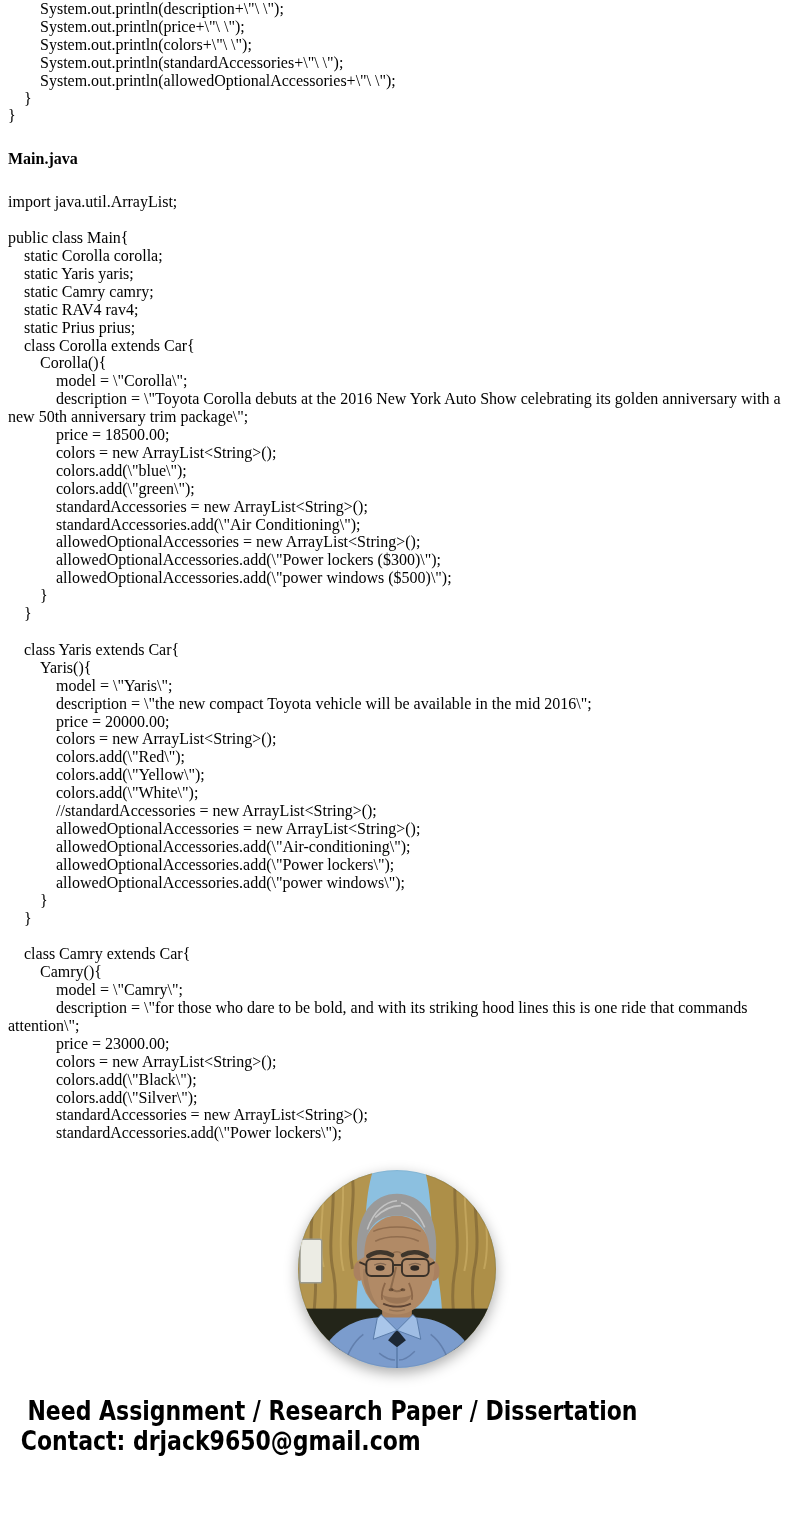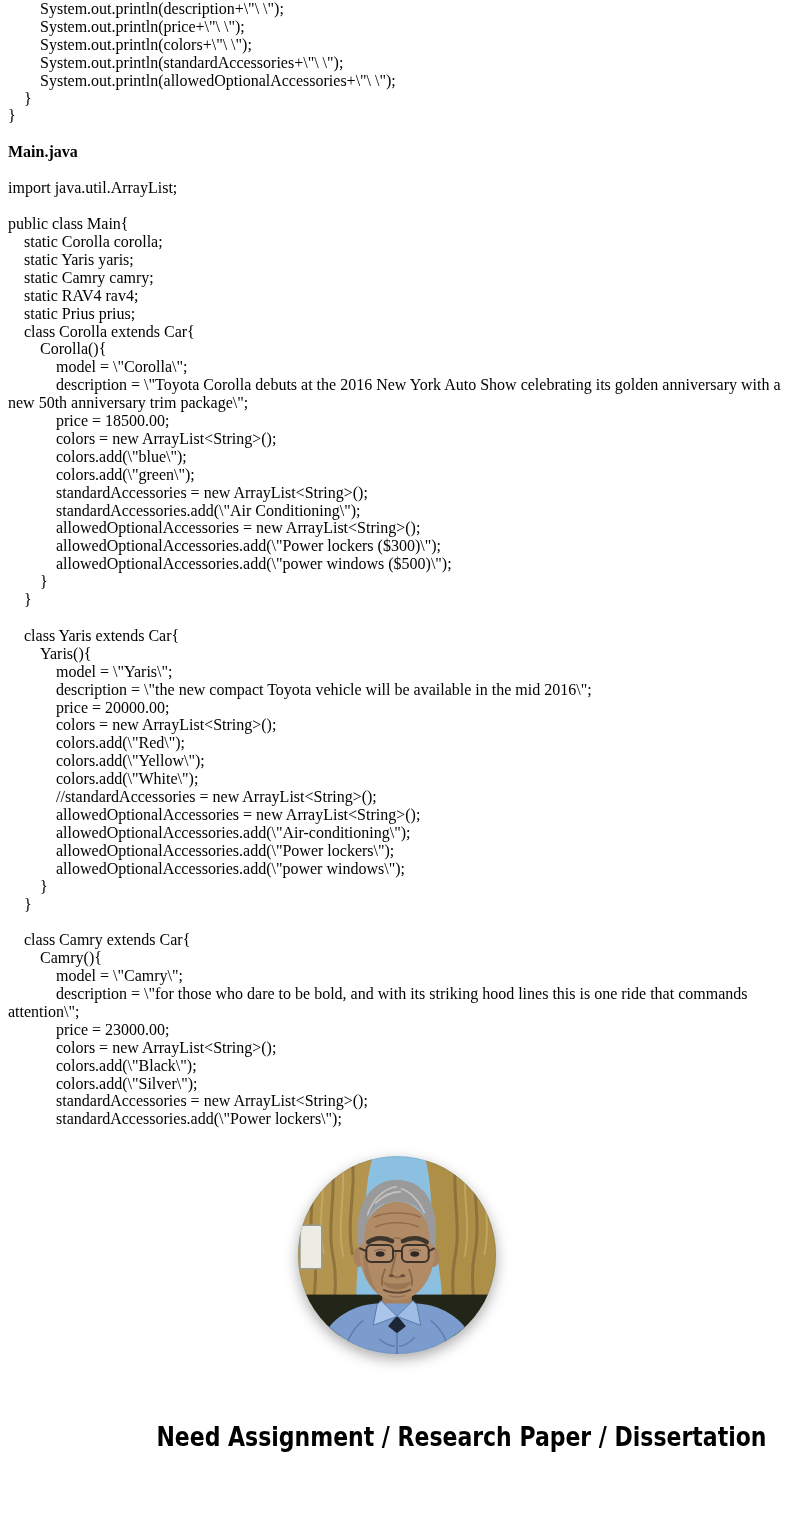--- a/index.html
+++ b/index.html
@@ -18,37 +18,37 @@
   pre.code {
     margin: 0;
     font-family: "Liberation Serif", serif;
     font-size: 16px;
     line-height: 17.9px;
     white-space: pre-wrap;
     word-wrap: break-word;
     color: #000000;
   }
   .file-heading {
-    margin: 18px 0;
+    margin: 25px 0;
     font-size: 16px;
     line-height: 17.9px;
     font-weight: bold;
   }
   .avatar-wrap {
     margin-top: 28px;
     width: 100%;
     display: flex;
     justify-content: center;
   }
   .avatar-wrap svg {
     filter: drop-shadow(0 5px 7px rgba(0,0,0,0.33));
   }
   .banner {
-    margin-top: 68px;
-    text-align: right;
+    margin-top: 28px;
+    text-align: left;
     font-family: "DejaVu Sans", sans-serif;
     font-weight: bold;
     font-stretch: condensed;
     font-size: 26px;
     line-height: 30px;
     color: #000000;
   }
   .banner-line { height: 30px; }
   .cond {
     display: inline-block;
@@ -230,15 +230,16 @@
             </g>
           </g>
         </g>
       </g>
       <circle cx="100" cy="100" r="99.4" fill="none" stroke="rgba(0,0,0,0.06)" stroke-width="1"></circle>
     </svg>
   </div>
 
   <div class="banner">
     <div class="banner-line"><span class="cond">Need Assignment / Research Paper / Dissertation</span></div>
+    <div class="banner-line"><span class="cond">Contact: drjack9650@gmail.com</span></div>
   </div>
 
 </main>
 
 </body></html>

